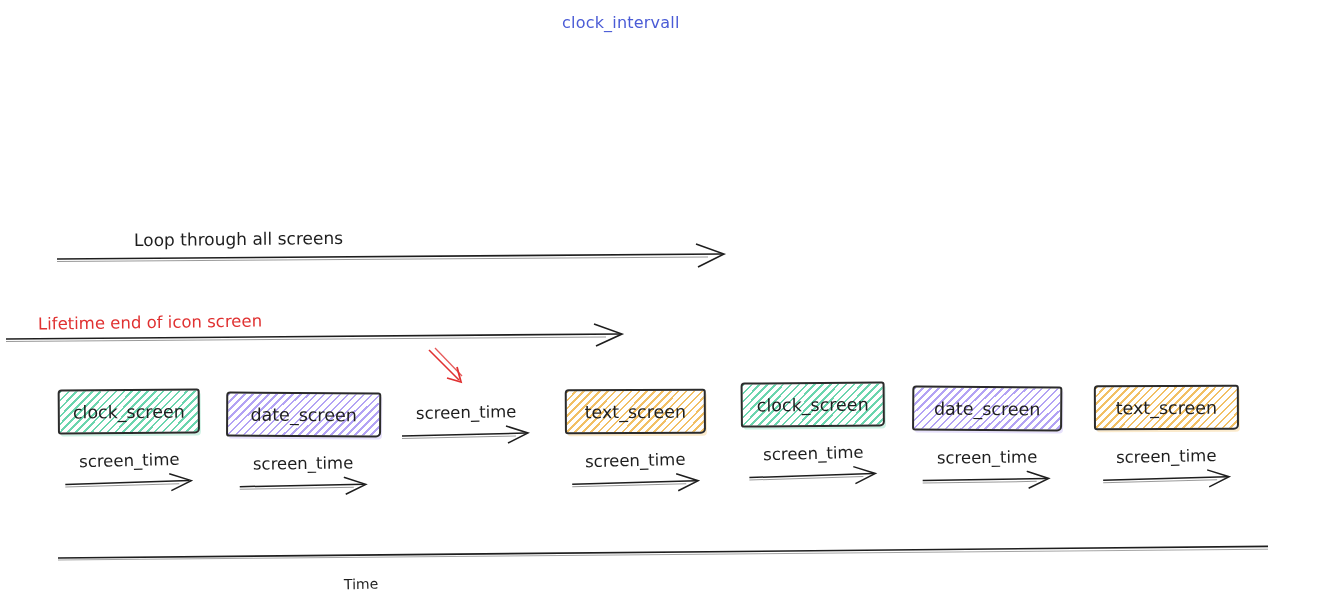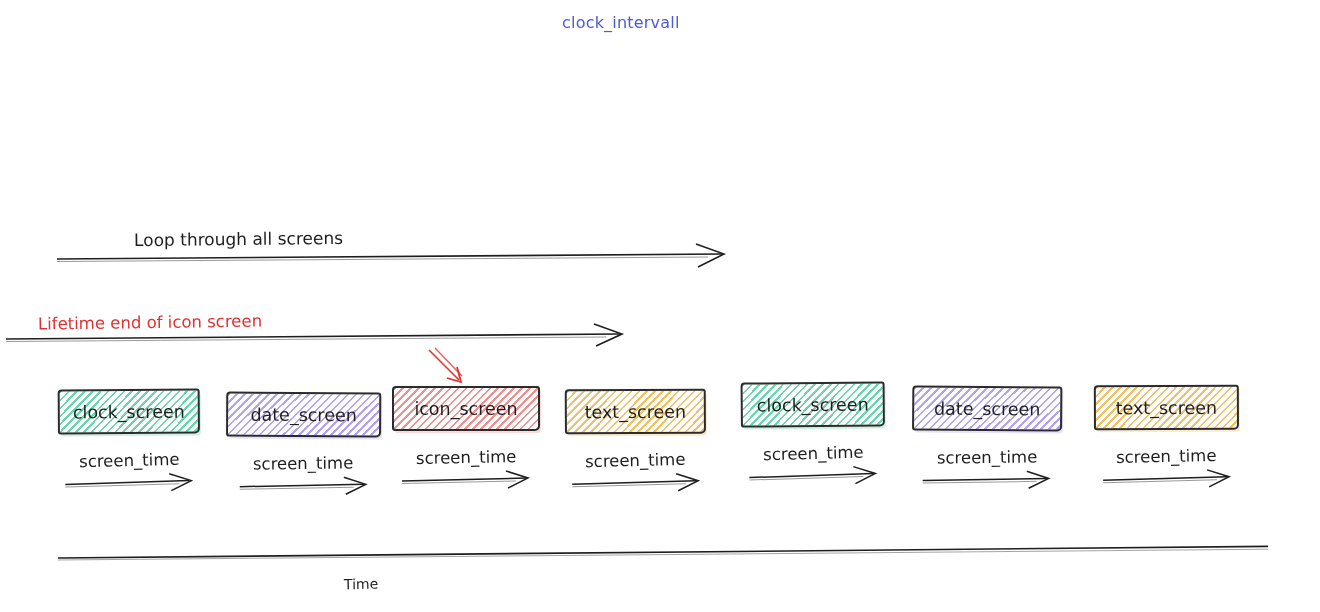--- a/index.html
+++ b/index.html
@@ -76,23 +76,20 @@
       </div>
     <div class="st-label">screen_time</div>
     <svg class="st-arrow" width="132" height="20">
       <line x1="2" y1="11" x2="126" y2="8" stroke="#1e1e1e" stroke-width="1.5"></line>
       <line x1="2" y1="13.5" x2="116" y2="11" stroke="#1e1e1e" stroke-width="1" opacity="0.45"></line>
       <polyline points="106,1 128,8 108,18" stroke="#1e1e1e" stroke-width="1.5"></polyline>
     </svg>
   </div>
 
   <div class="screen-block" style="left:392px;top:386px;width:148px;">
-    <div class="screen-box" style="background: repeating-linear-gradient(135deg, rgb(240, 145, 145) 0px, rgb(240, 145, 145) 1.8px, rgba(0, 0, 0, 0) 1.8px, rgba(0, 0, 0, 0) 5.6px); box-shadow: rgba(240, 145, 145, 0.333) 2px 3px 0px -1px;">
-        <span>icon_screen</span>
-      </div>
     <div class="st-label">screen_time</div>
     <svg class="st-arrow" width="132" height="20">
       <line x1="2" y1="11" x2="126" y2="8" stroke="#1e1e1e" stroke-width="1.5"></line>
       <line x1="2" y1="13.5" x2="116" y2="11" stroke="#1e1e1e" stroke-width="1" opacity="0.45"></line>
       <polyline points="106,1 128,8 108,18" stroke="#1e1e1e" stroke-width="1.5"></polyline>
     </svg>
   </div>
 
   <div class="screen-block" style="left:565px;top:389px;width:141px;transform:rotate(-0.3deg);">
     <div class="screen-box" style="background: repeating-linear-gradient(135deg, rgb(242, 192, 101) 0px, rgb(242, 192, 101) 1.8px, rgba(0, 0, 0, 0) 1.8px, rgba(0, 0, 0, 0) 5.6px); box-shadow: rgba(242, 192, 101, 0.333) 2px 3px 0px -1px;">

